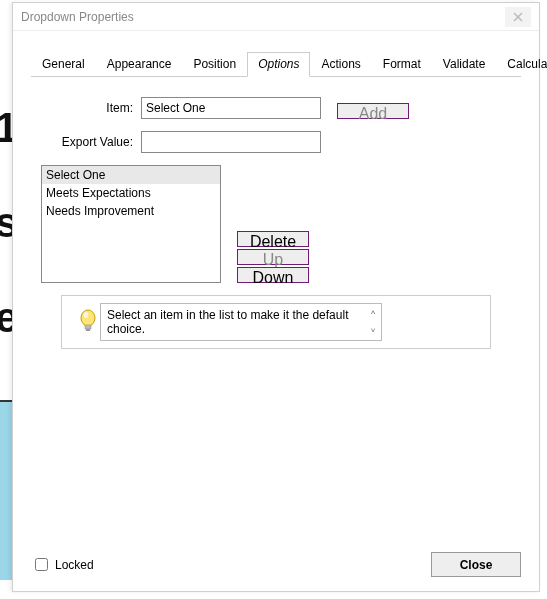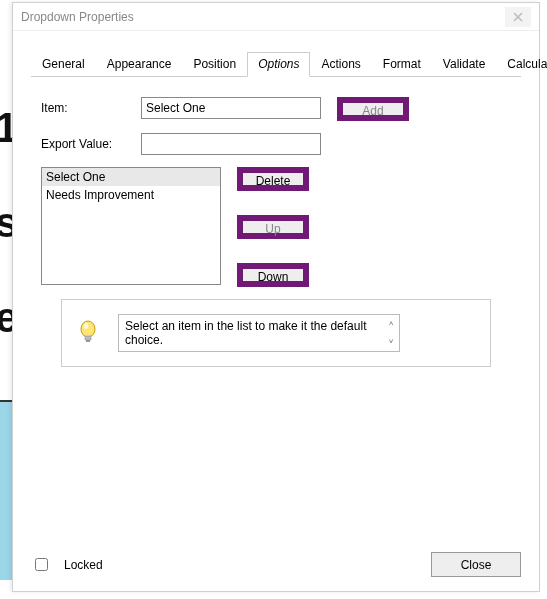--- a/index.html
+++ b/index.html
@@ -79,63 +79,63 @@
     font-style: italic;
   }
   .form-area { padding: 0 10px; }
   .row {
     display: flex;
     align-items: flex-start;
     margin-bottom: 12px;
   }
   .row .lbl {
     width: 100px;
-    text-align: left;
+    text-align: right;
     padding-right: 8px;
     padding-top: 4px;
   }
-  .row .ctrl { flex: 1; display: flex; gap: 16px; }
+  .row .ctrl { flex: 1; display: flex; gap: 16px; align-items: flex-end; }
   input[type=text] {
     border: 1px solid #888;
     height: 22px;
     padding: 2px 4px;
     font-family: inherit;
     font-size: 12px;
     background: #fff;
   }
   .item-input { width: 180px; }
   .btn {
-    width: 72px; height: 24px;
-    border: 6px solid #701a75;
+    width: 72px; height: 16px;
+    border: 1px solid #701a75;
     background: #eee;
     font-family: inherit;
-    font-size: 12px;
+    font-size: 16px;
   }
   .btn.disabled { color: #888; }
   .listbox {
     width: 180px; height: 118px;
     border: 1px solid #888;
     background: #fff;
     overflow: hidden;
   }
   .listbox .opt {
     padding: 2px 4px;
   }
   .listbox .opt.selected { background: #e8e8e8; }
-  .btncol { display: flex; flex-direction: column; gap: 24px; }
+  .btncol { display: flex; flex-direction: column; gap: 2px; }
   .checks { margin: 18px 0 22px 116px; }
   .checks label { display: flex; align-items: center; gap: 6px; margin-bottom: 7px; }
   .checks input[type=checkbox] { width: 13px; height: 13px; margin:0; accent-color: #333; }
   .hintbox {
     border: 1px solid #ccc;
     margin: 10px 20px 0 20px;
-    padding: 14px 16px;
-    display: flex;
-    align-items: center;
-    gap: 20px;
+    padding: 7px 16px;
+    display: flex;
+    align-items: center;
+    gap: 2px;
   }
   .bulb {
     width: 20px; height: 28px;
     display: inline-block;
     position: relative;
   }
   .bulb svg { width: 20px; height: 28px; }
   .hinttxt {
     border: 1px solid #bbb;
     padding: 4px 18px 4px 6px;
@@ -152,26 +152,26 @@
     font-size: 8px;
     align-items: center;
   }
   .footer {
     border-top: 0;
     padding: 14px 18px;
     display: flex;
     align-items: center;
   }
   .footer .flex { flex: 1; }
-  .footer label { display: flex; gap: 13px; align-items: center; }
+  .footer label { display: flex; gap: 4px; align-items: center; }
   .close-main {
     width: 90px; height: 25px;
     border: 1px solid #999;
     background: #eee;
-    font-family: inherit; font-size: 12px;
+    font-family: inherit; font-size: 12px; font-weight: bold;
   }
 </style>
 </head>
 <body>
 
 <div class="bg-letters">1<br>s<br>e<br><span style="font-size:36px">'s</span></div>
 <div class="bg-partial"></div>
 
 <div class="dialog">
   <div class="titlebar">
@@ -209,20 +209,21 @@
         <div class="lbl">Export Value:</div>
         <div class="ctrl">
           <input type="text" class="item-input" value="" style="">
         </div>
       </div>
 
       <div class="row">
         <div class="ctrl">
           <div class="listbox">
             <div class="opt selected">Select One</div>
+            <div class="opt">Meets Expectations</div>
             <div class="opt">Needs Improvement</div>
           </div>
           <div class="btncol">
             <button class="btn">Delete</button>
             <button class="btn disabled">Up</button>
             <button class="btn">Down</button>
           </div>
         </div>
       </div>
 

